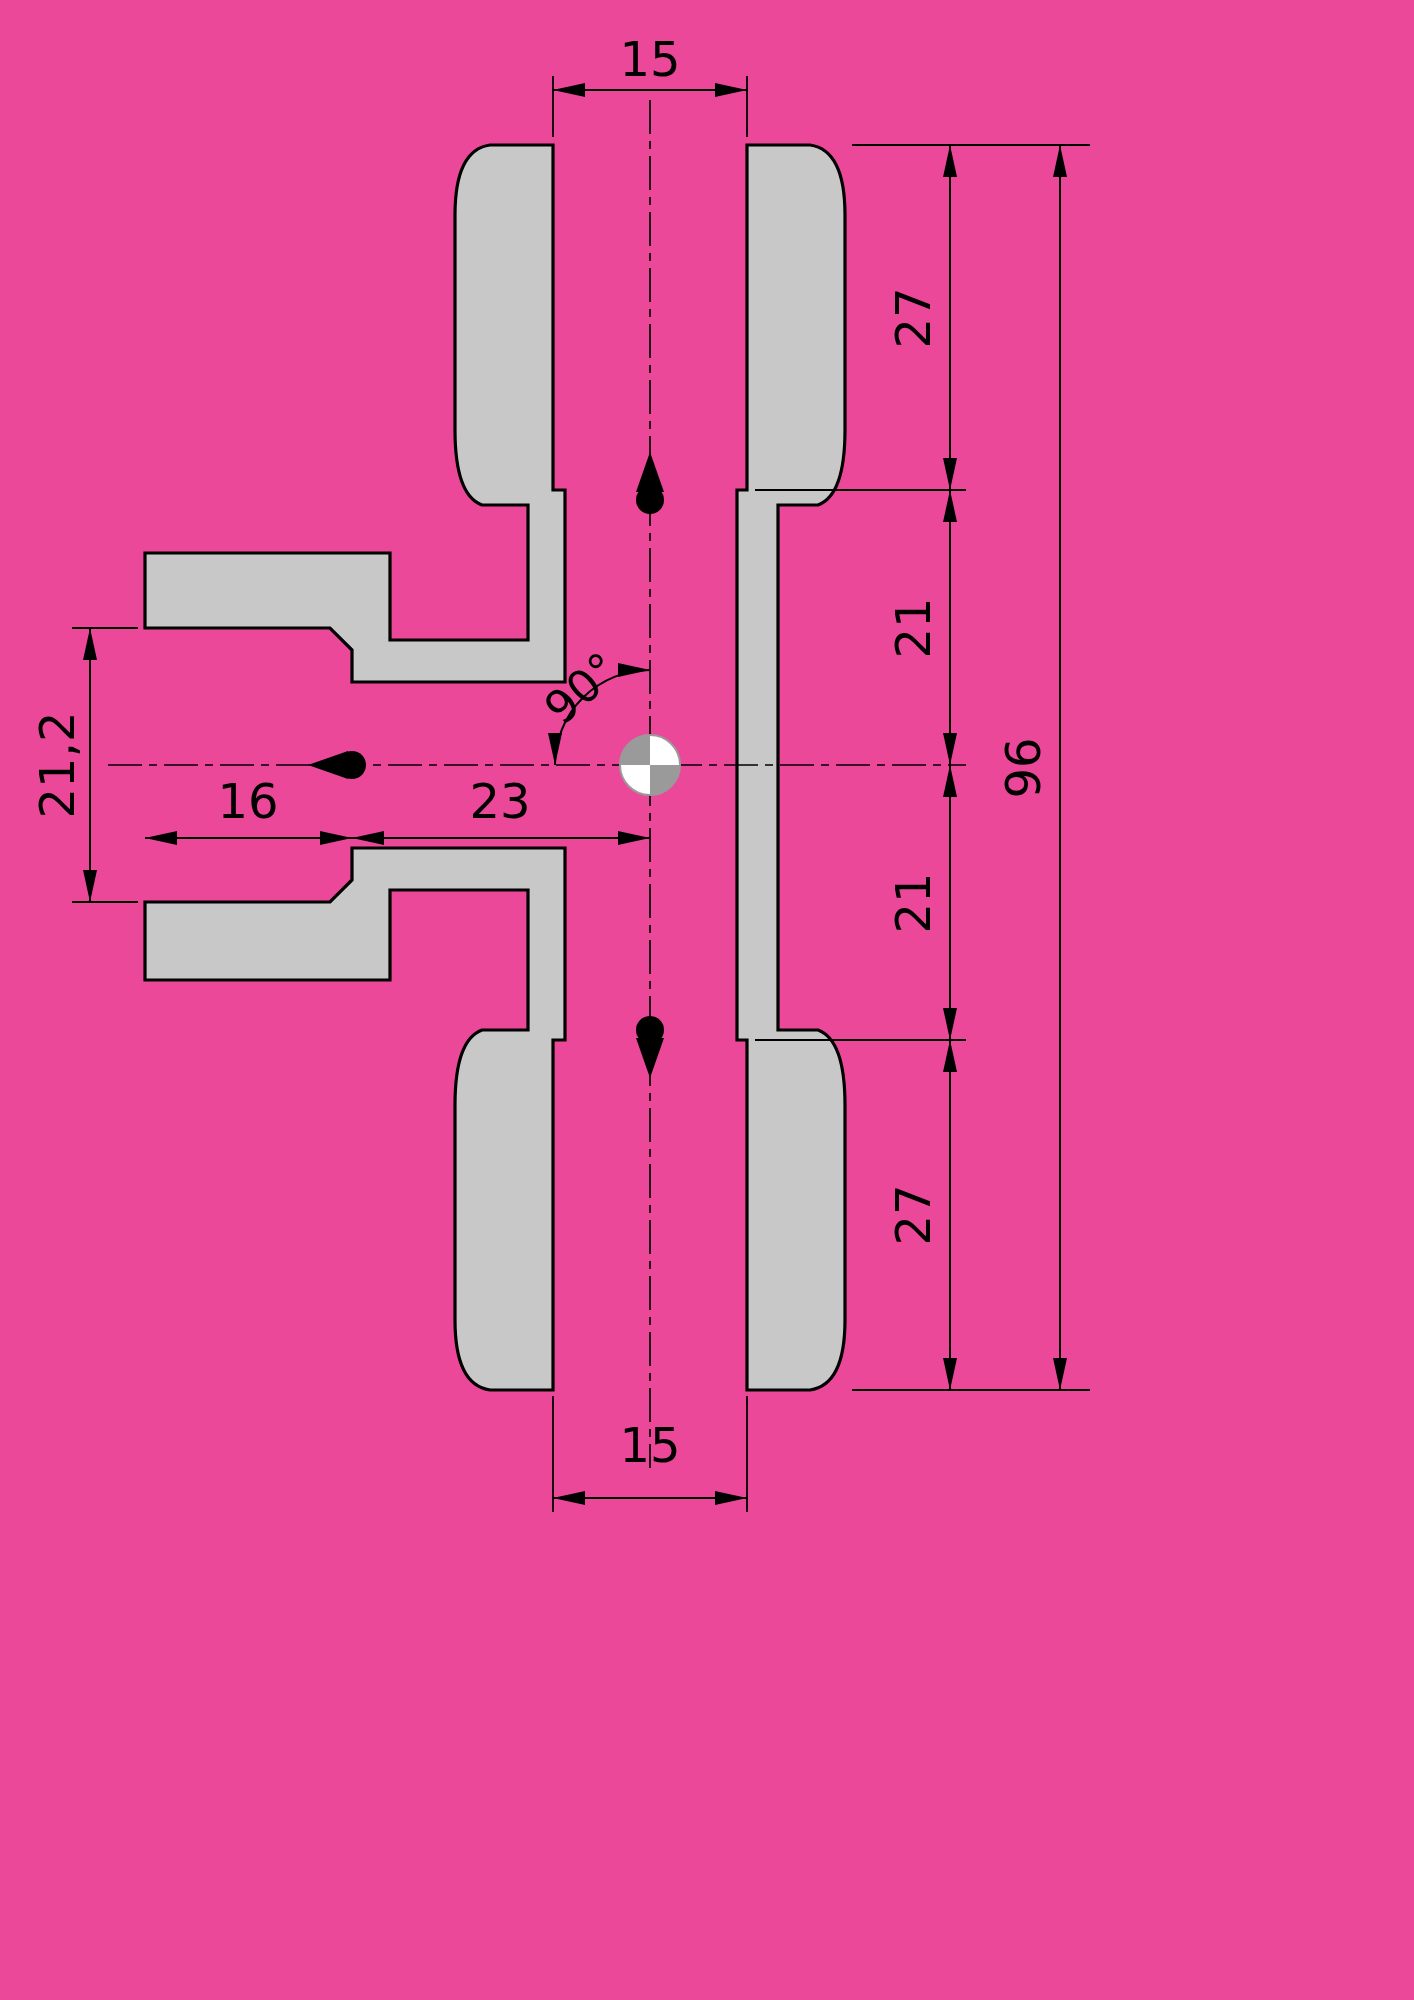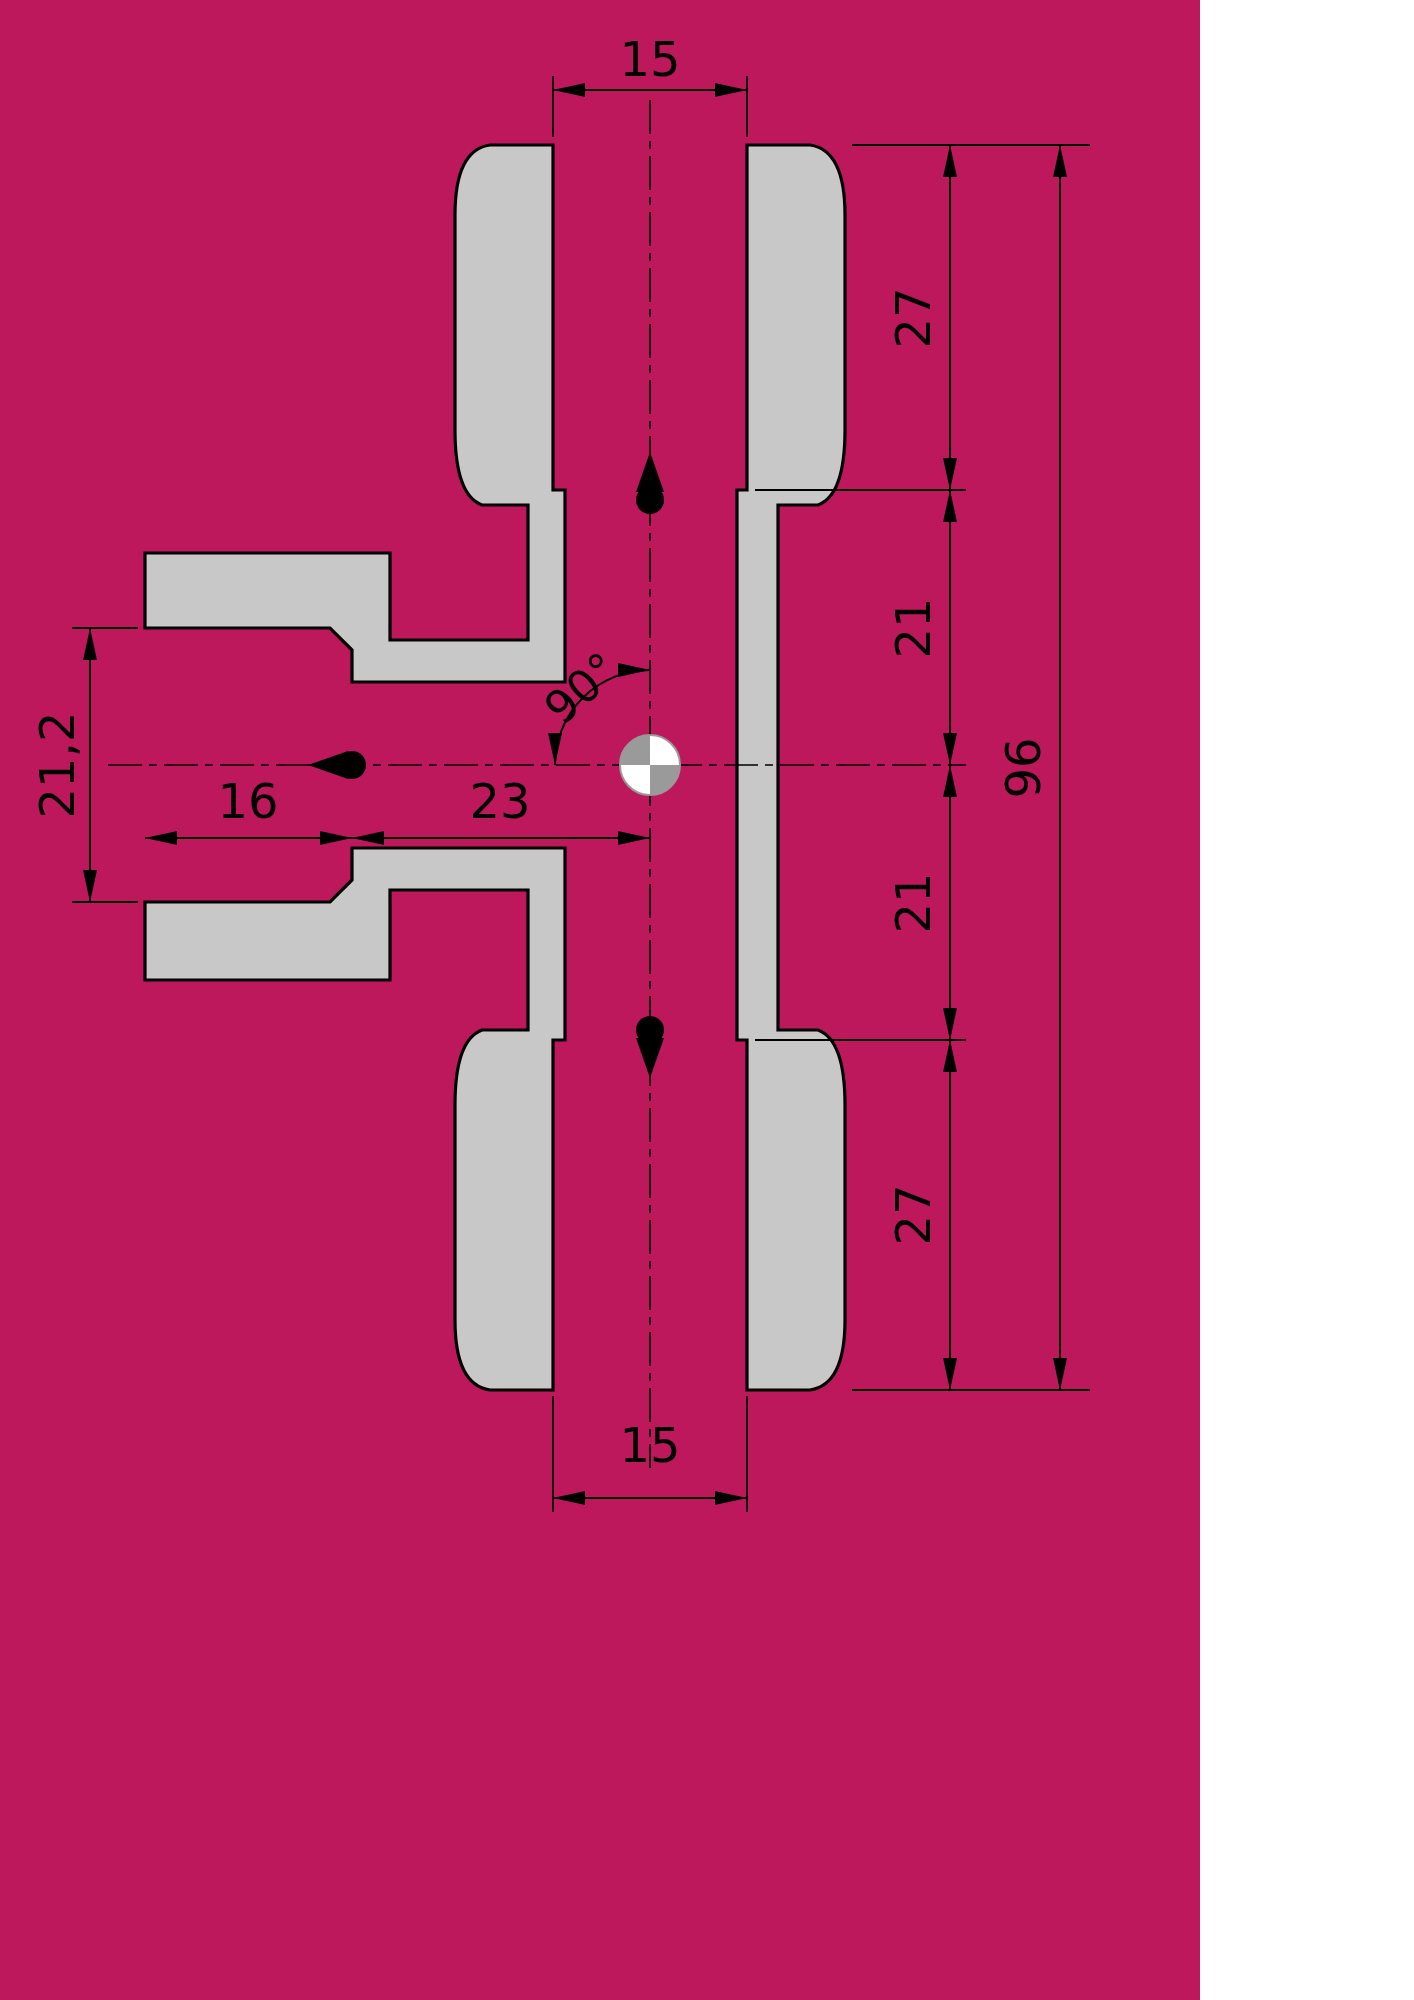--- a/index.html
+++ b/index.html
@@ -1,16 +1,16 @@
 <!DOCTYPE html>
 <html><head>
 <meta charset="utf-8">
 <style>
   html,body{margin:0;padding:0;background:#ffffff;}
-  .page{width:1200px;height:2000px;background:#be185d;position:relative;font-family:"DejaVu Sans",sans-serif;}
+  .page{width:1414px;height:2000px;background:#ec4899;position:relative;font-family:"DejaVu Sans",sans-serif;}
   svg{display:block;}
   .dim-text{font-family:"DejaVu Sans",sans-serif;font-size:48px;fill:#000000;}
   .angle-text{font-size:45px;}
   .body-piece{stroke:#000000;stroke-width:3.2;stroke-linejoin:miter;}
   .dimline{stroke:#000000;stroke-width:2;fill:none;}
   .extline{stroke:#000000;stroke-width:1.8;fill:none;}
   .centerline{stroke:#000000;stroke-width:1.7;fill:none;stroke-dasharray:34 7 8 7;}
   .arrow{fill:#000000;stroke:none;}
   .port{fill:#000000;stroke:none;}
 </style>

